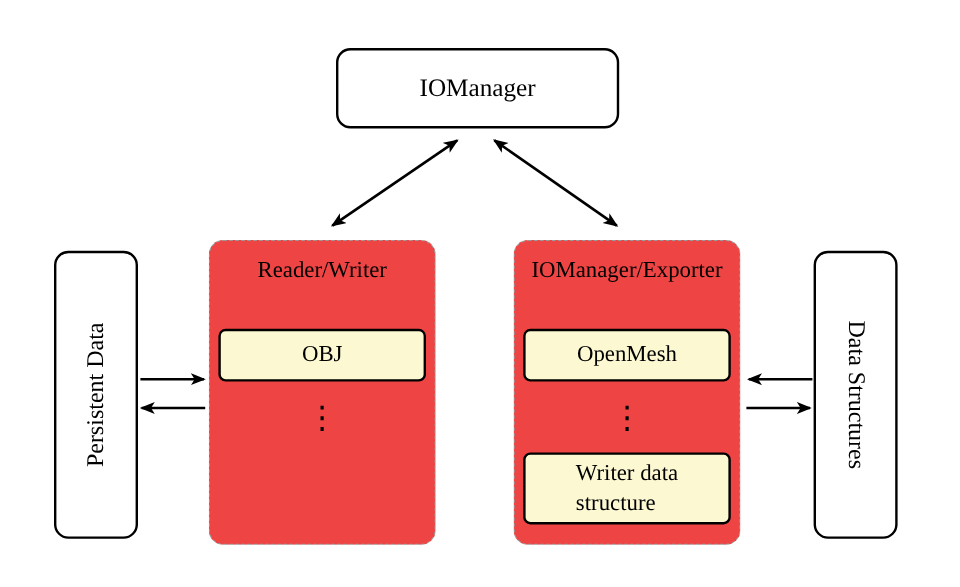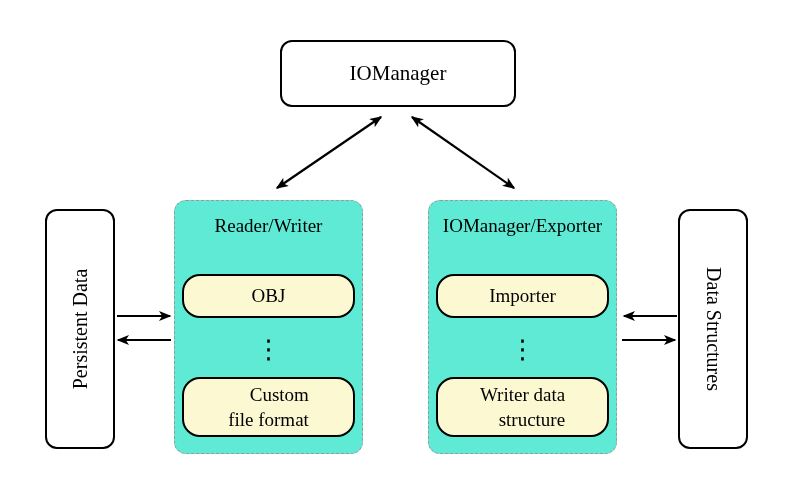--- a/index.html
+++ b/index.html
@@ -54,21 +54,21 @@
     font-size: 20px;
   }
   .rot-ccw { transform: translate(-50%, -50%) rotate(-90deg); }
   .rot-cw  { transform: translate(-50%, -50%) rotate(90deg); }
 
   
   .group {
     position: absolute;
     top: 200px;
     width: 189px; height: 254px;
-    background: #5eead4;
+    background: #ef4444;
     border: 1.6px dashed #999999;
     border-radius: 12px;
   }
   .group-left  { left: 174px; }
   .group-right { left: 428px; }
 
   .group-title {
     position: absolute;
     left: 0; top: 14px;
     width: 100%;
@@ -76,25 +76,25 @@
     font-size: 19px;
     white-space: nowrap;
   }
 
   .ibox {
     position: absolute;
     left: 7px;
     width: 173px;
     background: #fcf8d2;
     border: 2.5px solid #000000;
-    border-radius: 18px;
+    border-radius: 6px;
     display: flex;
     align-items: center;
     justify-content: center;
-    text-align: right;
+    text-align: left;
     font-size: 19px;
     line-height: 1.32;
     white-space: pre-line;
   }
   .ibox-top    { top: 73px;  height: 44px; }
   .ibox-bottom { top: 176px; height: 60px; }
 
   .dots {
     position: absolute;
     left: 0; top: 128px;
@@ -131,25 +131,23 @@
   </div>
 
   <div class="store store-right">
     <span class="vtext rot-cw">Data Structures</span>
   </div>
 
   <div class="group group-left">
     <div class="group-title">Reader/Writer</div>
     <div class="ibox ibox-top">OBJ</div>
     <div class="dots">⋮</div>
-    <div class="ibox ibox-bottom">Custom
-file format</div>
   </div>
 
   <div class="group group-right">
     <div class="group-title">IOManager/Exporter</div>
-    <div class="ibox ibox-top">Importer</div>
+    <div class="ibox ibox-top">OpenMesh</div>
     <div class="dots">⋮</div>
     <div class="ibox ibox-bottom">Writer data
 structure</div>
   </div>
 
 </div>
 
 </body></html>

